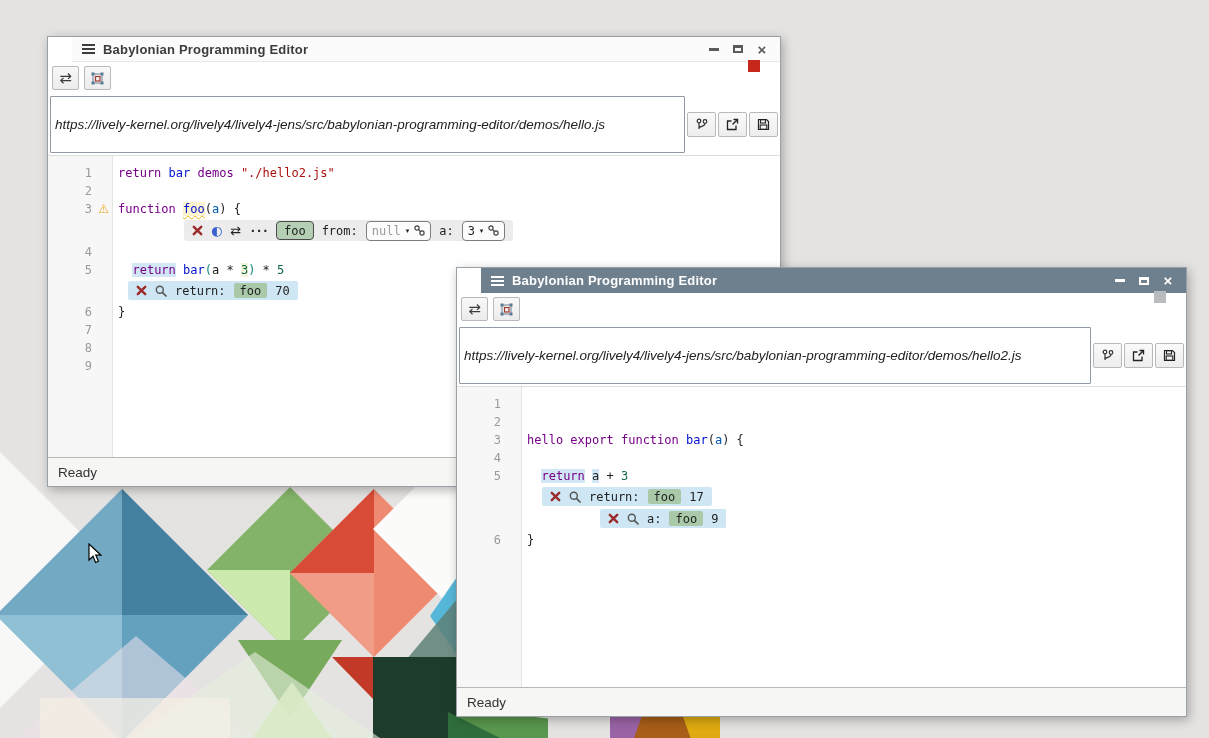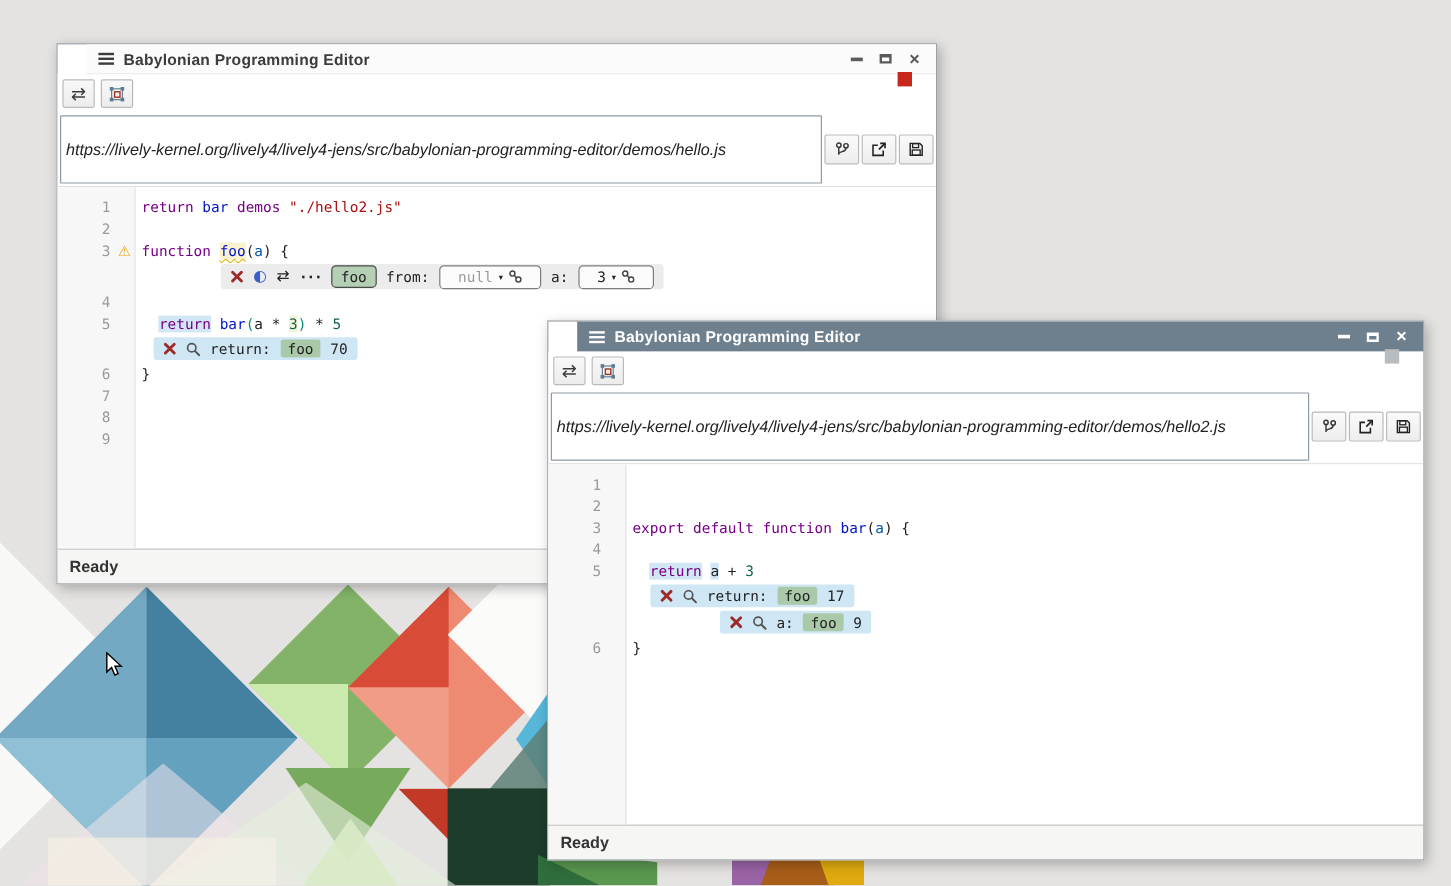--- a/index.html
+++ b/index.html
@@ -98,29 +98,29 @@
   .chip-btn{
     background:#b5cfb5;border:1px solid #4a4a4a;border-radius:4px;padding:0 7px;height:17px;
     display:inline-flex;align-items:center;cursor:pointer;font-family:"DejaVu Sans Mono",monospace;font-size:12px;
   }
   .chip{
     background:#a9c9a9;border-radius:2px;padding:0 6px;height:15px;
     display:inline-flex;align-items:center;cursor:pointer;
   }
   .dd{
     display:inline-flex;align-items:center;gap:5px;height:18px;background:#fcfcfc;
-    border:1px solid #7d7d7d;border-radius:4px;padding:0 15px;cursor:pointer;
+    border:1px solid #7d7d7d;border-radius:4px;padding:0 5px;cursor:pointer;
   }
   .dd .val{font-family:"DejaVu Sans Mono",monospace;font-size:12px;color:#222;}
   .dd .val.muted{color:#9a9a9a;}
   .caret{font-size:7px;color:#222;font-family:"DejaVu Sans",sans-serif;}
   
   .statusbar{
     flex:none;height:28px;display:flex;align-items:center;padding-left:10px;
-    background:#f6f6f5;border-top:1px solid #b8b8b8;font-size:13.5px;color:#333;font-weight:bold;
+    background:#f6f6f5;border-top:1px solid #b8b8b8;font-size:13.5px;color:#333;
   }
 </style>
 </head>
 <body>
 
 <div id="wallpaper">
     <div class="shape" style="left: -128px; top: 452px; width: 256px; height: 256px; background: rgb(250, 250, 249); clip-path: polygon(50% 0px, 100% 50%, 50% 100%, 0px 50%); opacity: 0.92;"></div>
     <div class="shape" style="left: -4px; top: 489px; width: 252px; height: 252px; background: rgb(116, 169, 196); clip-path: polygon(50% 0px, 100% 50%, 50% 100%, 0px 50%);"></div>
     <div class="shape" style="left: -4px; top: 489px; width: 252px; height: 252px; background: rgb(68, 128, 159); clip-path: polygon(50% 0px, 100% 50%, 50% 50%);"></div>
     <div class="shape" style="left: -4px; top: 489px; width: 252px; height: 252px; background: rgb(143, 192, 213); clip-path: polygon(0px 50%, 50% 50%, 50% 100%);"></div>
@@ -338,21 +338,21 @@
         <div class="ed-row">
           <span class="ln">1</span>
           <span class="code-line"></span>
         </div>
         <div class="ed-row">
           <span class="ln">2</span>
           <span class="code-line"></span>
         </div>
         <div class="ed-row">
           <span class="ln">3</span>
-          <span class="code-line"><span class="tk-kw">export</span><span class=""> </span><span class="tk-kw">default</span><span class=""> </span><span class="tk-kw">function</span><span class=""> </span><span class="tk-def">bar</span><span class="">(</span><span class="tk-v2">a</span><span class="">) {</span></span>
+          <span class="code-line"><span class="tk-kw">hello</span><span class=""> </span><span class="tk-kw">export</span><span class=""> </span><span class="tk-kw">function</span><span class=""> </span><span class="tk-def">bar</span><span class="">(</span><span class="tk-v2">a</span><span class="">) {</span></span>
         </div>
         <div class="ed-row">
           <span class="ln">4</span>
           <span class="code-line"></span>
         </div>
         <div class="ed-row">
           <span class="ln">5</span>
           <span class="code-line"><span class="">  </span><span class="tk-kw tk-hlb">return</span><span class=""> </span><span class="tk-hlb">a</span><span class=""> + </span><span class="tk-num">3</span></span>
         </div>
         <div class="ed-row widget-row">

